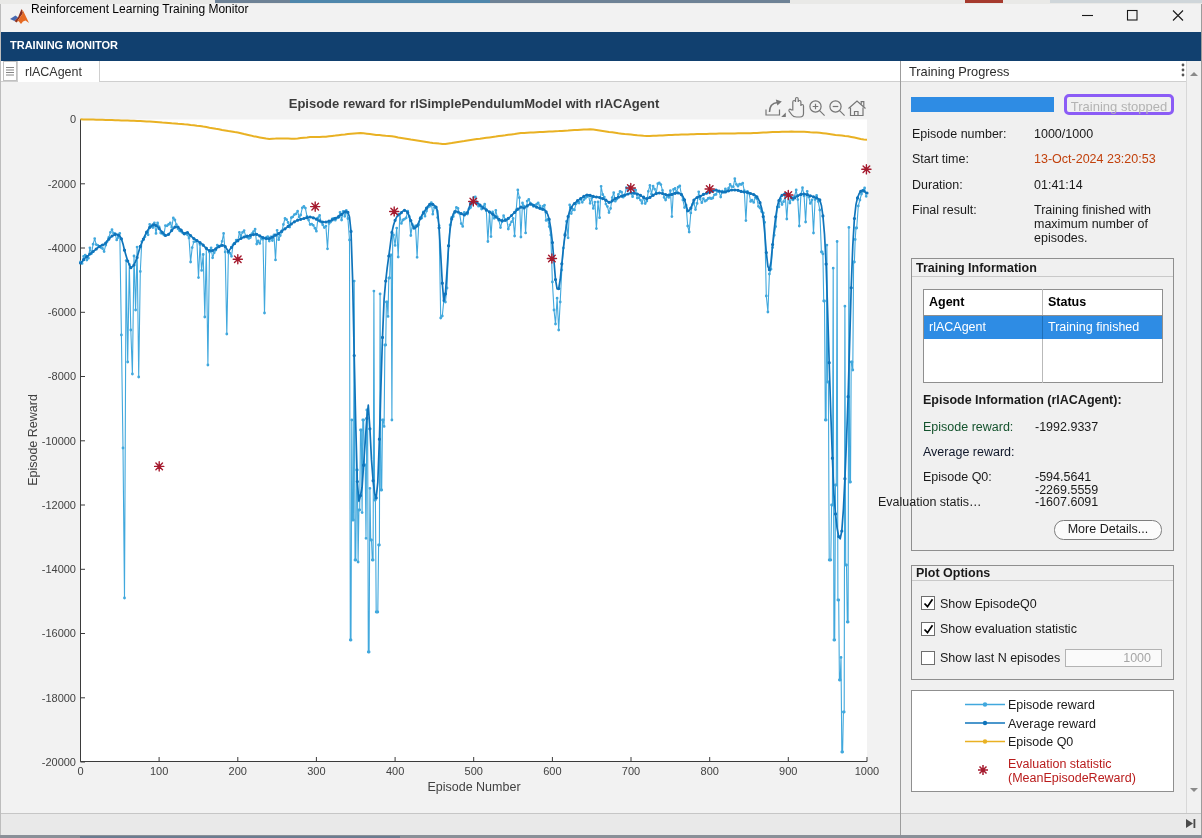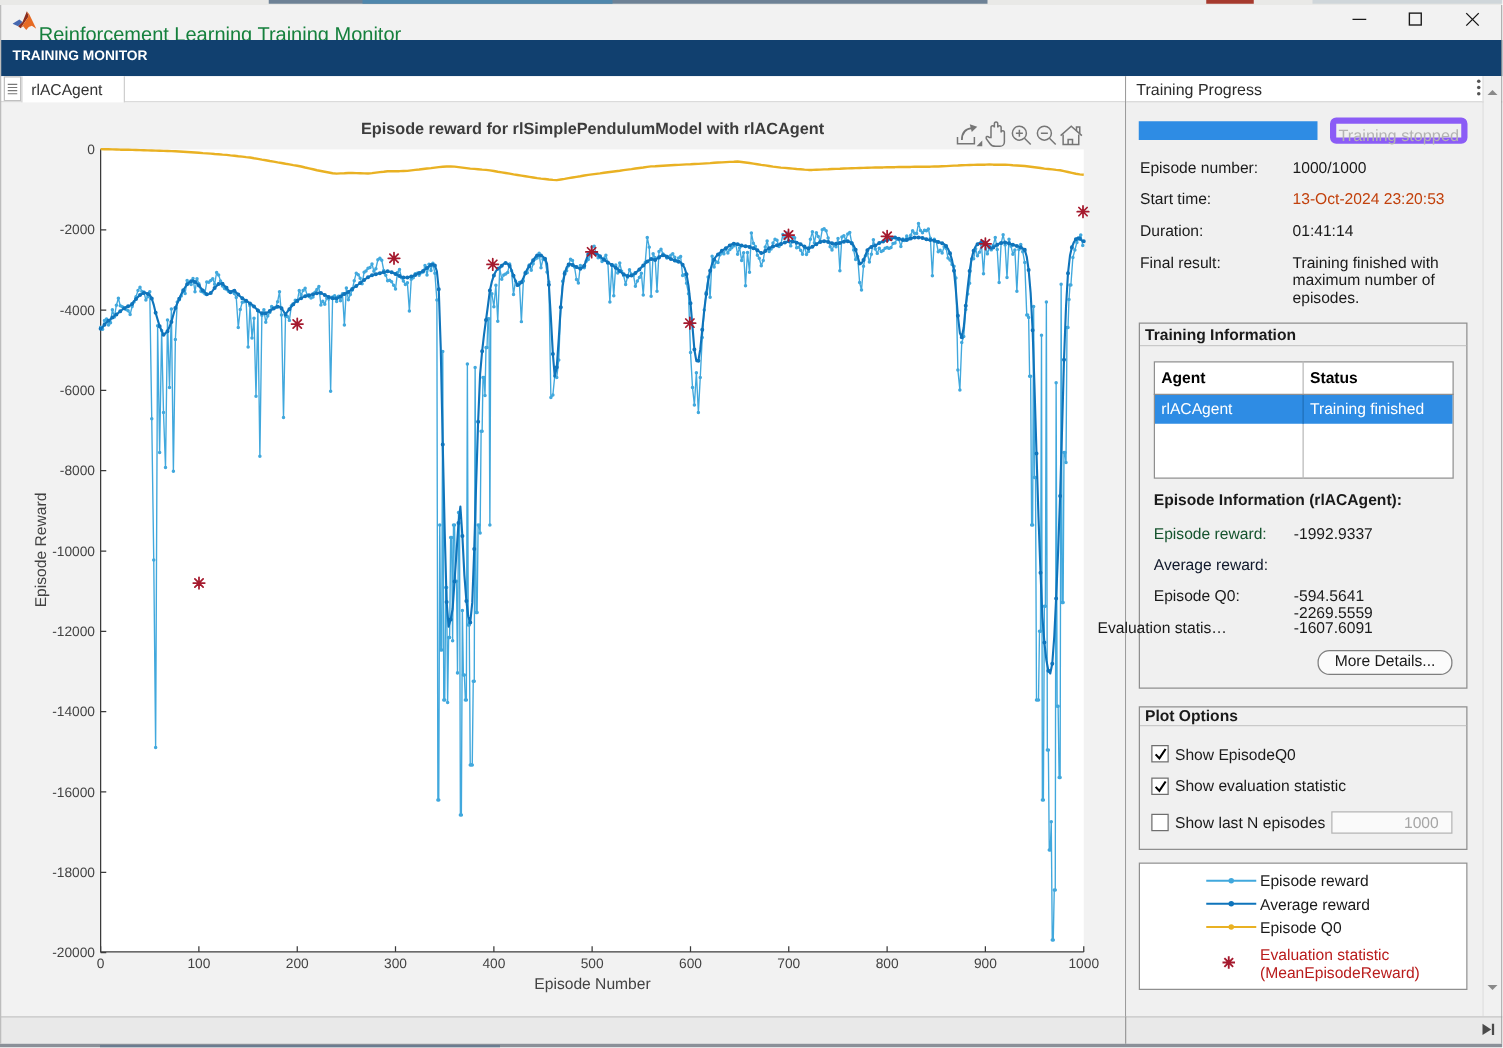--- a/index.html
+++ b/index.html
@@ -10,21 +10,21 @@
 <div class="abs" style="left:215px;top:0;width:575px;height:2.5px;background:#6e8296"></div>
 <div class="abs" style="left:290px;top:0;width:200px;height:2.5px;background:#4f87ac"></div>
 <div class="abs" style="left:965px;top:0;width:38px;height:2.5px;background:#a63a2e"></div>
 <div class="abs" style="left:1050px;top:0;width:152px;height:2.5px;background:#cfd6da"></div>
 <div class="abs" style="left:0;top:4px;width:1202px;height:27.5px;background:#f2f2f2"></div>
 <svg class="abs" style="left:10px;top:8px" width="19" height="18" viewBox="0 0 19 18">
 <polygon points="0,11 5.5,7.5 8,9.5 4.5,13" fill="#4668b0"></polygon>
 <polygon points="8,9.5 11.5,1 13,5 6.5,14.5 4.5,13" fill="#8a2f20"></polygon>
 <polygon points="11.5,1 13.5,3.5 19,15 15.5,12.5 13,13.5 11,16 8.5,13 6.5,14.5 13,5" fill="#e66a23"></polygon>
 </svg>
-<div class="abs" style="left:31px;top:20px;font-size:16px;color:#15803d">Reinforcement Learning Training Monitor</div>
+<div class="abs" style="left:31px;top:2px;font-size:12px;color:#000000">Reinforcement Learning Training Monitor</div>
 <svg class="abs" style="left:1070px;top:4px" width="125" height="27" viewBox="0 0 125 27">
     <g stroke="#1a1a1a" stroke-width="1.1" fill="none">
       <path d="M12 11.5h11"></path>
       <rect x="57.5" y="6.5" width="9.5" height="9.5"></rect>
       <path d="M103 6.5l10 10M113 6.5l-10 10"></path>
     </g>
   </svg>
 <div class="abs" style="left:0;top:31.5px;width:1202px;height:29px;background:#11406f"></div>
 <div class="abs" style="left:10px;top:39px;font-size:11px;font-weight:bold;color:#fff;letter-spacing:0">TRAINING MONITOR</div>
 <div class="abs" style="left:0;top:60.5px;width:1202px;height:21.5px;background:#fff;border-bottom:1px solid #cfcfcf"></div>
@@ -106,21 +106,21 @@
 <div class="abs" style="left:909px;top:64px;font-size:12.8px;color:#2b2b2b">Training Progress</div>
 <svg class="abs" style="left:1179px;top:62px" width="8" height="18" viewBox="0 0 8 18">
     <g fill="#555">
       <circle cx="4" cy="3" r="1.4"></circle>
       <circle cx="4" cy="8" r="1.4"></circle>
       <circle cx="4" cy="13" r="1.4"></circle>
     </g>
   </svg>
 <div class="abs" style="left:901px;top:82px;width:285px;height:731px;background:#f0f0f0"></div>
 <div class="abs" style="left:911px;top:96.5px;width:143px;height:15px;background:#2e8ce4"></div>
-<div class="abs" style="left:1064px;top:93.5px;width:110px;height:21.5px;border:5px solid #8b5cf6;border-radius:5px;background:#f0f0f0;color:#b3b3b3;font-size:13px;text-align:center;line-height:19.5px">Training stopped</div>
+<div class="abs" style="left:1064px;top:93.5px;width:110px;height:21.5px;border:3px solid #8b5cf6;border-radius:5px;background:#f0f0f0;color:#b3b3b3;font-size:13px;text-align:center;line-height:19.5px">Training stopped</div>
 <div class="abs" style="left:912px;top:126.5px;font-size:12.5px;color:#1a1a1a;font-weight:normal;">Episode number:</div>
 <div class="abs" style="left:1034px;top:126.5px;font-size:12.5px;color:#1a1a1a;font-weight:normal;">1000/1000</div>
 <div class="abs" style="left:912px;top:152px;font-size:12.5px;color:#1a1a1a;font-weight:normal;">Start time:</div>
 <div class="abs" style="left:1034px;top:152px;font-size:12.5px;color:#c2410c;font-weight:normal;">13-Oct-2024 23:20:53</div>
 <div class="abs" style="left:912px;top:177.5px;font-size:12.5px;color:#1a1a1a;font-weight:normal;">Duration:</div>
 <div class="abs" style="left:1034px;top:177.5px;font-size:12.5px;color:#1a1a1a;font-weight:normal;">01:41:14</div>
 <div class="abs" style="left:912px;top:202.5px;font-size:12.5px;color:#1a1a1a;font-weight:normal;">Final result:</div>
 <div class="abs" style="left:1034px;top:202.5px;font-size:12.5px;color:#1a1a1a;font-weight:normal;line-height:14.4px">Training finished with<br>maximum number of<br>episodes.</div>
 <div class="abs" style="left:911px;top:258px;width:263px;height:293px;border:1px solid #8f8f8f"></div>
 <div class="abs" style="left:912px;top:259px;width:261px;height:17.5px;border-bottom:1px solid #c9c9c9"></div>

